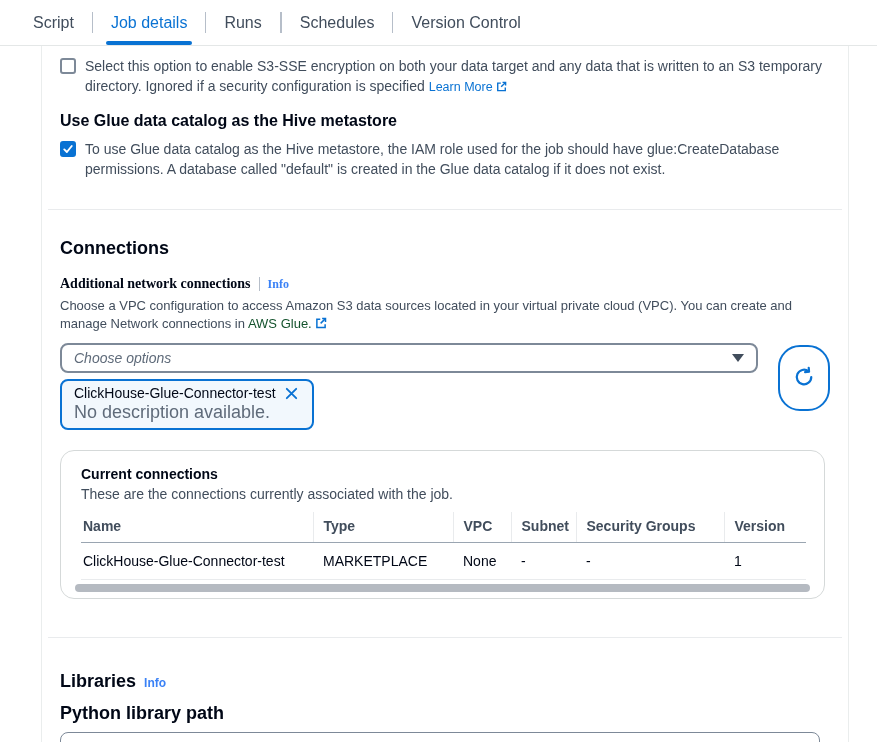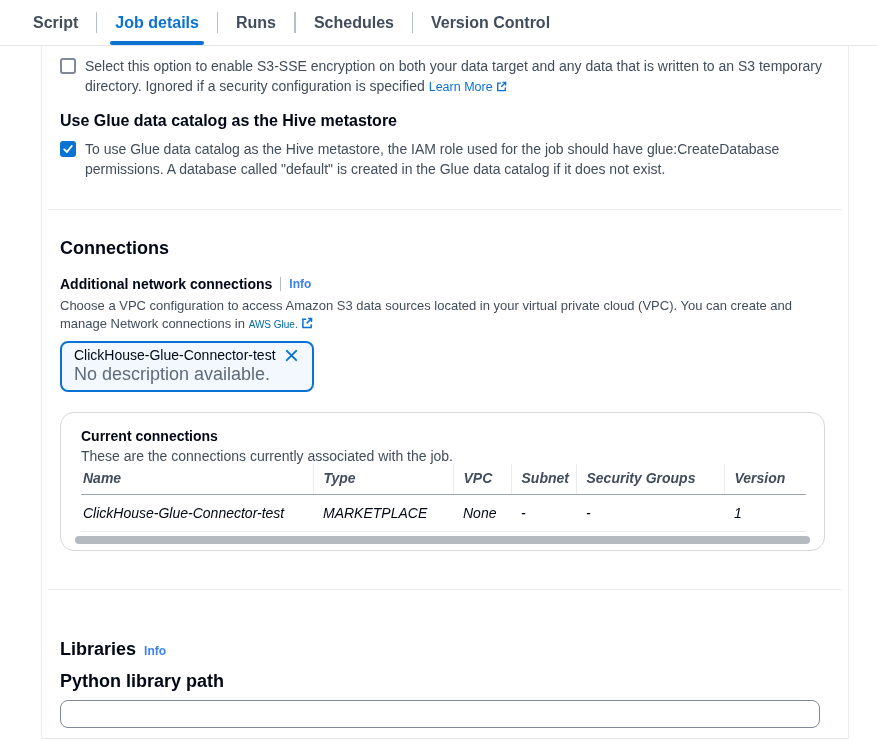--- a/index.html
+++ b/index.html
@@ -2,21 +2,21 @@
 <html><head>
 <meta charset="utf-8">
 <style>
   * { margin:0; padding:0; box-sizing:border-box; }
   html,body { width:877px; height:742px; background:#ffffff;
     font-family:"Liberation Sans","DejaVu Sans",sans-serif; color:#414d5c; }
 
   
   .tabbar { height:46px; display:flex; align-items:stretch; padding-left:30px;
     border-bottom:1px solid #e4e7e7; background:#fff; }
-  .tab { display:flex; align-items:center; font-size:16px; font-weight:bold;
+  .tab { display:flex; align-items:center; font-size:16px; font-weight:normal;
     color:#414d5c; padding:0 3px; margin:0 15px; position:relative; cursor:pointer; white-space:nowrap; }
   .tab:first-child { margin-left:0; }
   .tab.active { color:#0972d3; }
   .tab.active::after { content:""; position:absolute; left:-2px; right:-2px; bottom:0;
     height:4px; background:#0972d3; border-radius:2px; }
   .tabdiv { width:1px; background:#b6bec9; margin:12px 0; }
 
   
   .panel { margin-left:41px; width:808px; background:#fff;
     border-left:1px solid #eaeded; border-right:1px solid #eaeded; border-bottom:1px solid #e4e7e7;
@@ -32,26 +32,26 @@
   .learn-more { color:#0972d3; font-weight:normal; font-size:12.5px; text-decoration:none;
     white-space:nowrap; cursor:pointer; }
   .ext-icon { display:inline-block; vertical-align:-1px; margin-left:3px; }
 
   .subhead { font-size:16px; font-weight:bold; color:#000716; margin-top:14px; margin-bottom:9px; }
 
   .hr { border:none; border-top:1px solid #e9ebed; margin:30px -12px 0 -12px; }
 
   
   .h2 { font-size:18px; font-weight:bold; color:#000716; margin-top:28px; }
-  .field-label-row { display:flex; align-items:center; margin-top:17px; }
+  .field-label-row { display:flex; align-items:center; margin-top:17px;font-family:Liberation Serif, serif; }
   .field-label { font-size:14px; font-weight:bold; color:#000716; }
   .vdiv { width:1px; height:14px; background:#b6bec9; margin:0 8px; }
   .info-link { font-size:12px; font-weight:bold; color:#3b82f6; text-decoration:none; cursor:pointer; }
   .desc { font-size:13px; line-height:18px; color:#414d5c; margin-top:5px; max-width:762px; }
-  .desc a { color:#0369a1; font-size:10px; text-decoration:none; cursor:pointer;margin-top:9px; }
+  .desc a { color:#14532d; font-size:13px; text-decoration:none; cursor:pointer;margin-top:9px; }
 
   .select-row { position:relative; margin-top:9px; height:30px; }
   .select { width:698px; height:30px; border:2px solid #7d8998; border-radius:8px; background:#fff;
     display:flex; align-items:center; padding:0 12px; cursor:pointer; }
   .select .placeholder { font-style:italic; color:#5f6b7a; font-size:14px; flex:1; }
   .caret { width:0; height:0; border-left:6px solid transparent; border-right:6px solid transparent;
     border-top:8px solid #414d5c; }
   .refresh-btn { position:absolute; right:0; top:2px; width:52px; height:66px;
     border:2px solid #0972d3; border-radius:22px; background:#fff; color:#0972d3;
     display:flex; align-items:center; justify-content:center; cursor:pointer; }
@@ -61,21 +61,21 @@
   .token-line1 { display:flex; align-items:center; gap:8px; }
   .token-label { font-size:14px; color:#000716; }
   .dismiss { cursor:pointer; display:flex; }
   .token-desc { font-size:18px; color:#5f6b7a; margin-top:1px; }
 
   
   .card { margin-top:20px; width:765px; border:1px solid #d5d9d9; border-radius:14px;
     padding:15px 20px 4px 20px; background:#fff; }
   .card h3 { font-size:14px; font-weight:bold; color:#000716; }
   .card-sub { font-size:14px; color:#414d5c; margin-top:4px; }
-  table { border-collapse:collapse; table-layout:fixed; width:725px; margin-top:0;font-style:italic; }
+  table { border-collapse:collapse; table-layout:fixed; width:725px; margin-top:10px; }
   th { text-align:left; font-size:14px; font-weight:bold; color:#414d5c;
     padding:6px 10px 8px 2px; border-bottom:1px solid #9aa5b1; }
   th:not(:first-child) { border-left:1px solid #e9ebed; padding-left:10px; }
   td { font-size:14px; color:#000716; padding:10px 10px 10px 2px; border-bottom:1px solid #e9ebed; }
   td:not(:first-child) { padding-left:10px; }
   .col-name{width:232px;} .col-type{width:140px;} .col-vpc{width:58px;}
   .col-subnet{width:65px;} .col-sg{width:148px;} .col-ver{width:82px;}
   .hscrollbar { height:12px; display:flex; align-items:center; margin:2px -6px 0 -6px; cursor:pointer; }
   .hscroll-thumb { height:8px; width:100%; background:#b5bac1; border-radius:4px; }
 
@@ -139,20 +139,32 @@
   </div>
   <div class="desc">
     <span>Choose a VPC configuration to access Amazon S3 data sources located in your virtual private cloud (VPC). You can create and manage Network connections in</span>
     <a><span>AWS Glue.</span><span class="ext-icon"><svg width="12" height="12" viewBox="0 0 16 16" fill="none" stroke="#0972d3" stroke-width="2">
             <path d="M13.5 9.5v4.5h-11v-11h4.5"></path>
             <path d="M9.5 2h4.5v4.5"></path>
             <path d="M13.5 2.5l-6 6"></path>
           </svg></span></a>
   </div>
 
+  <div class="select-row">
+    <div class="select">
+      <span class="placeholder">Choose options</span>
+      <span class="caret"></span>
+    </div>
+    <button class="refresh-btn">
+      <span><svg width="22" height="22" viewBox="0 0 20 20" fill="none" stroke="#0972d3" stroke-width="2" stroke-linecap="round" stroke-linejoin="round">
+            <path d="M16.6 10a6.6 6.6 0 1 1-2.6-5.25"></path>
+            <path d="M14.3 1.6l.3 3.6-3.6.3"></path>
+          </svg></span>
+    </button>
+  </div>
 
   <div class="token">
     <div class="token-line1">
       <span class="token-label">ClickHouse-Glue-Connector-test</span>
       <span class="dismiss">
           <svg width="15" height="15" viewBox="0 0 16 16" stroke="#0972d3" stroke-width="2" stroke-linecap="round">
             <path d="M3 3l10 10M13 3L3 13"></path>
           </svg>
         </span>
     </div>
@@ -187,19 +199,19 @@
     </table>
     <div class="hscrollbar">
       <div class="hscroll-thumb"></div>
     </div>
   </div>
 
   <hr class="hr" style="margin-top:38px;">
 
   
   <div class="lib-head-row">
-    <span class="h2" style="margin-top:16px;">Libraries</span>
+    <span class="h2" style="margin-top:0;">Libraries</span>
     <a class="info-link">Info</a>
   </div>
   <div class="lib-label">Python library path</div>
   <input class="text-input" type="text" value="" style="">
 
 </div>
 
 </body></html>

